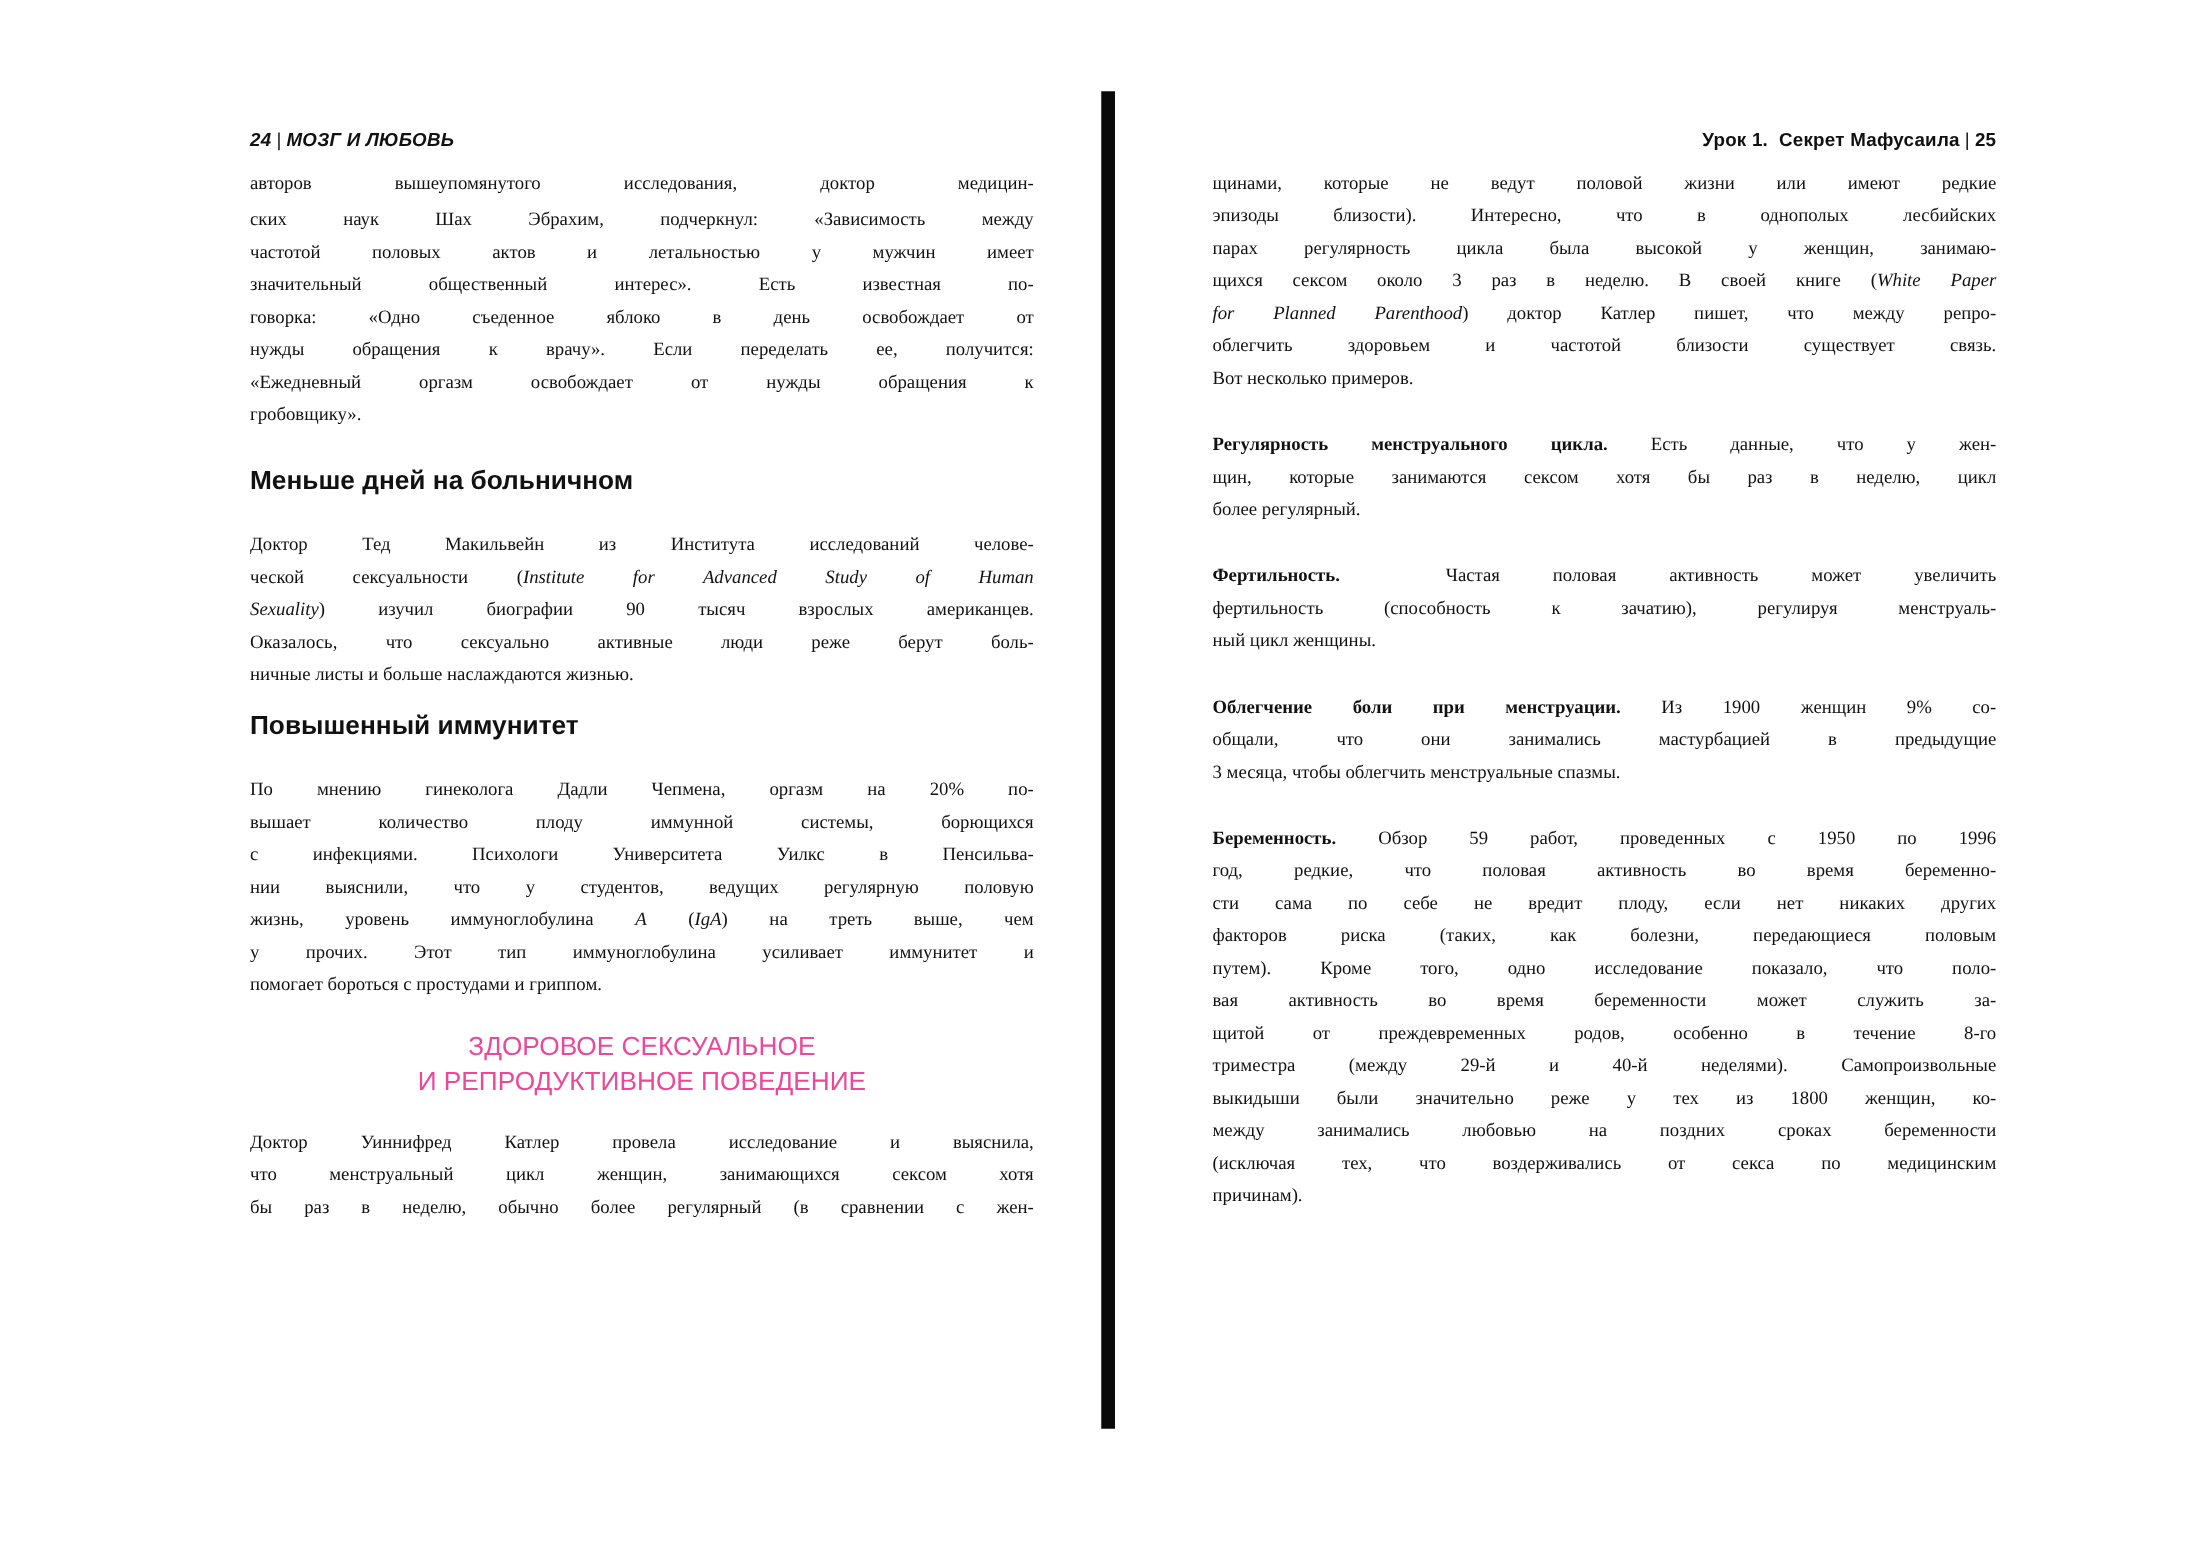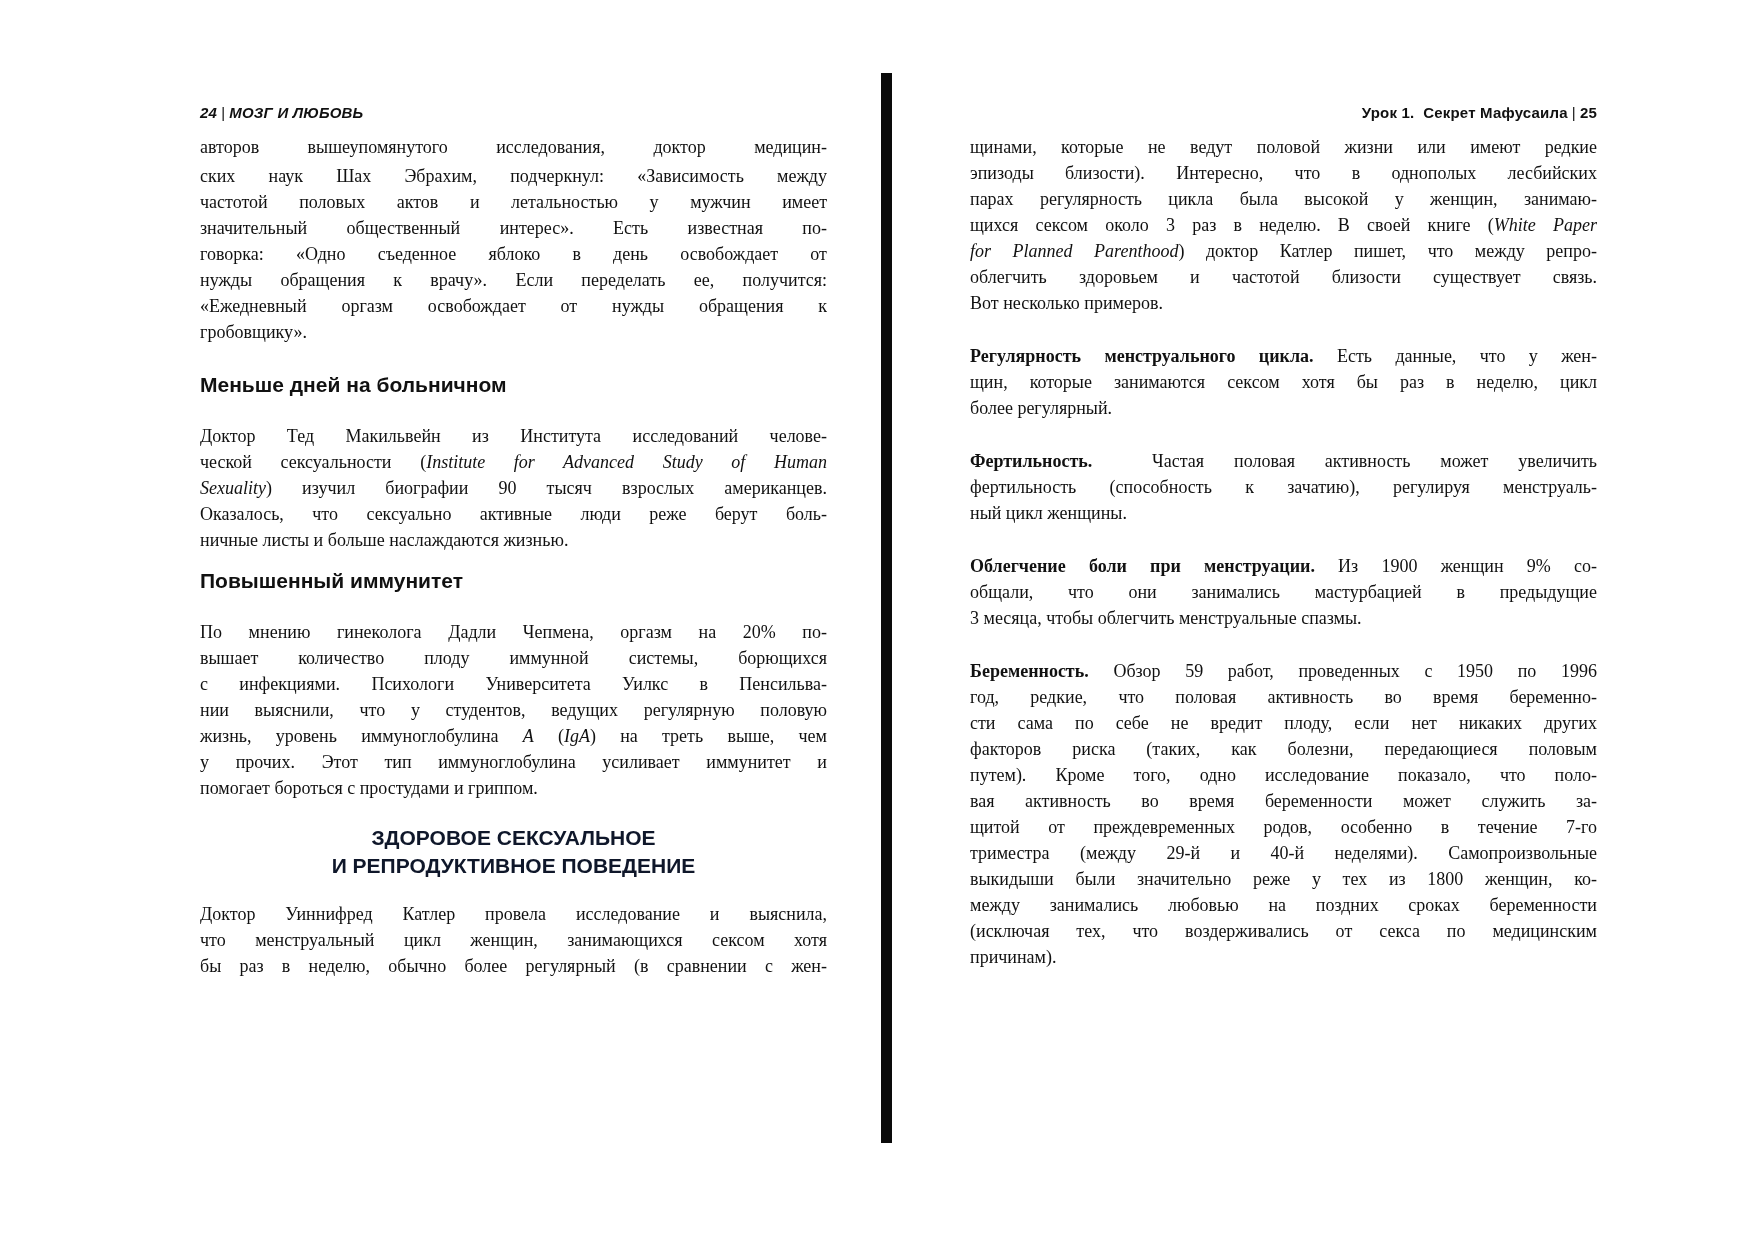--- a/index.html
+++ b/index.html
@@ -14,32 +14,32 @@
     position: absolute; top: 104px; font-family: "Liberation Sans", "DejaVu Sans", sans-serif;
     font-weight: bold; font-size: 15px; color: #111; letter-spacing: 0.2px; white-space: nowrap;
   }
   .running-head.left { left: 200px; font-style: italic; }
   .running-head.right { right: 157px; text-align: right; }
   .running-head .sep { font-weight: normal; margin: 0 4px; }
   .col { position: absolute; width: 627px; }
   .col.left { left: 200px; }
   .col.right { left: 970px; }
   .line {
-    position: absolute; left: 0; width: 627px; font-size: 18px; line-height: 29px; height: 29px;
+    position: absolute; left: 0; width: 627px; font-size: 15px; line-height: 29px; height: 29px;
     white-space: nowrap; text-align: justify; text-align-last: justify;
   }
   .line.last { text-align-last: left; }
   .h2 {
     position: absolute; left: 0; font-family: "Liberation Sans", "DejaVu Sans", sans-serif;
     font-weight: bold; font-size: 21px; line-height: 28px; white-space: nowrap; color: #111;
   }
   .h1 {
     position: absolute; left: 0; width: 627px; text-align: center;
-    font-family: "Liberation Sans", "DejaVu Sans", sans-serif; font-weight: bold; font-size: 21px;
-    line-height: 30px; color: #0f172a; white-space: nowrap;
+    font-family: "Liberation Sans", "DejaVu Sans", sans-serif; font-weight: normal; font-size: 21px;
+    line-height: 30px; color: #ec4899; white-space: nowrap;
   }
   .b { font-weight: bold; }
   .i { font-style: italic; }
 </style>
 </head>
 <body>
 
 <div class="spine"></div>
 
 <div class="running-head left">
@@ -106,19 +106,19 @@
   <div class="line" style="top:552px"><span class="b">Облегчение боли при менструации.</span><span> Из 1900 женщин 9% со-</span></div>
   <div class="line" style="top:578px">общали, что они занимались мастурбацией в предыдущие</div>
   <div class="line last" style="top:604px">3 месяца, чтобы облегчить менструальные спазмы.</div>
 
   <div class="line" style="top:657px"><span class="b">Беременность.</span><span> Обзор 59 работ, проведенных с 1950 по 1996</span></div>
   <div class="line" style="top:683px">год, редкие, что половая активность во время беременно-</div>
   <div class="line" style="top:709px">сти сама по себе не вредит плоду, если нет никаких других</div>
   <div class="line" style="top:735px">факторов риска (таких, как болезни, передающиеся половым</div>
   <div class="line" style="top:761px">путем). Кроме того, одно исследование показало, что поло-</div>
   <div class="line" style="top:787px">вая активность во время беременности может служить за-</div>
-  <div class="line" style="top:813px">щитой от преждевременных родов, особенно в течение 7-го</div>
+  <div class="line" style="top:813px">щитой от преждевременных родов, особенно в течение 8-го</div>
   <div class="line" style="top:839px">триместра (между 29-й и 40-й неделями). Самопроизвольные</div>
   <div class="line" style="top:865px">выкидыши были значительно реже у тех из 1800 женщин, ко-</div>
   <div class="line" style="top:891px">между занимались любовью на поздних сроках беременности</div>
   <div class="line" style="top:917px">(исключая тех, что воздерживались от секса по медицинским</div>
   <div class="line last" style="top:943px">причинам).</div>
 </div>
 
 </body></html>

